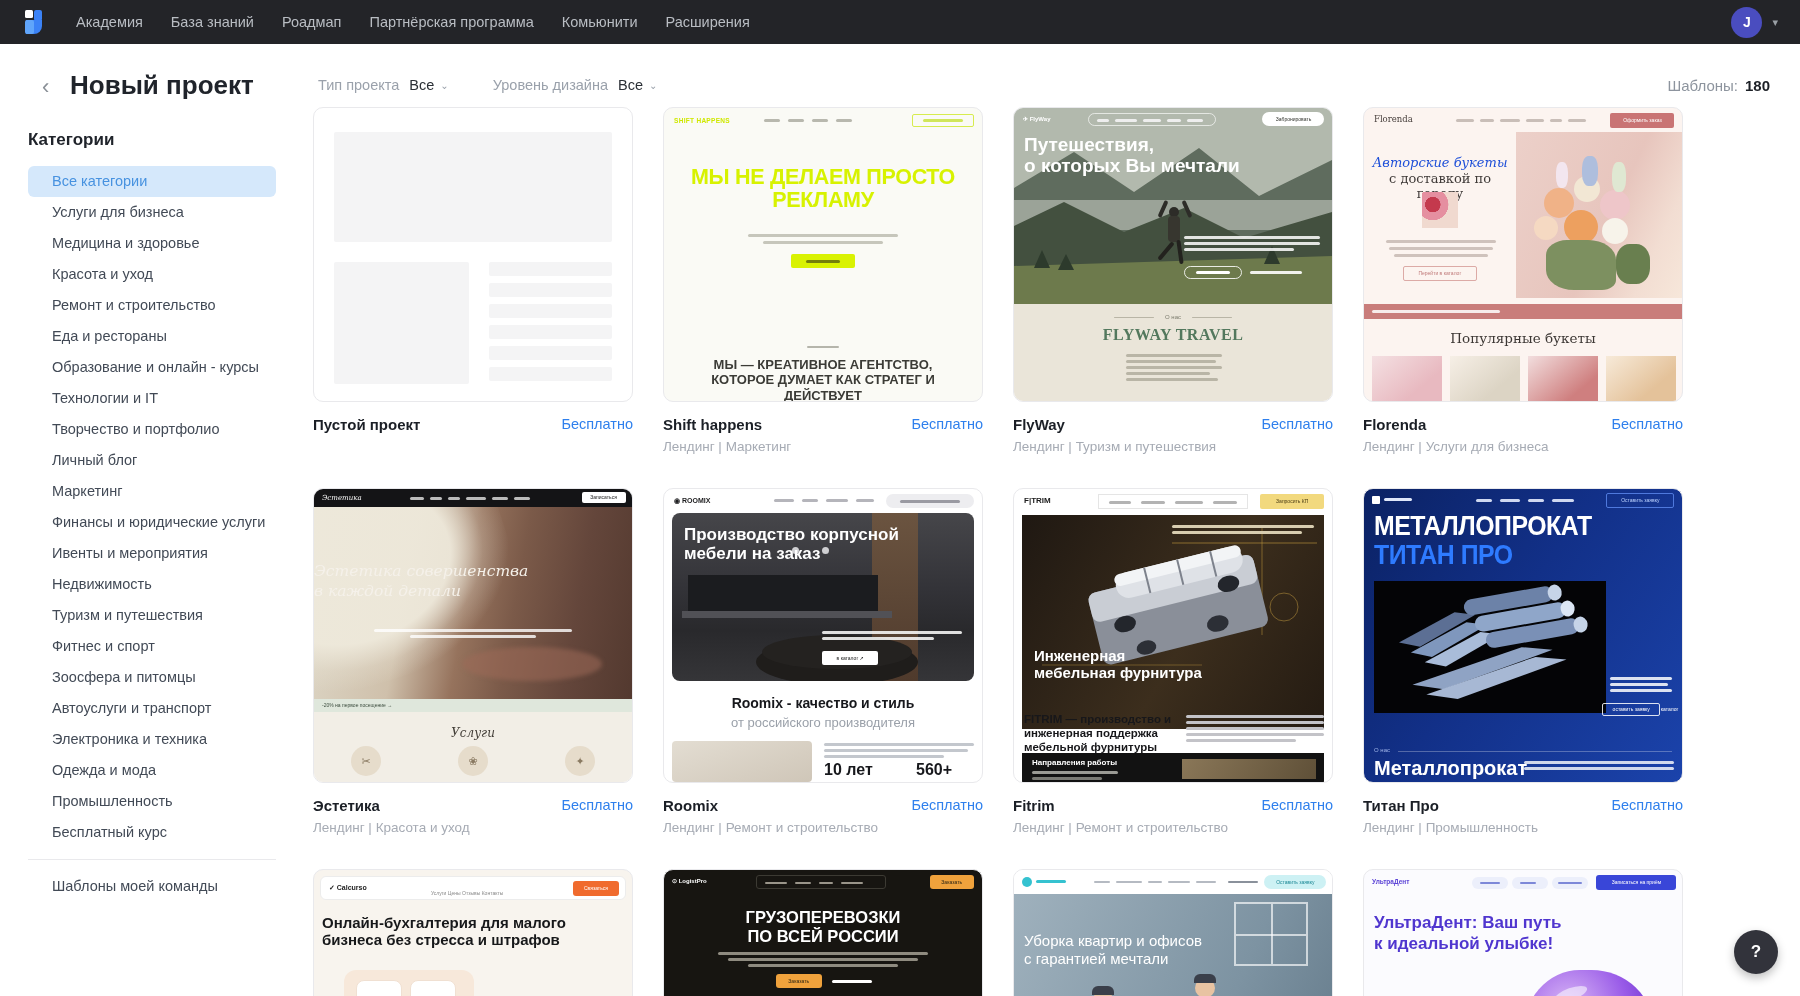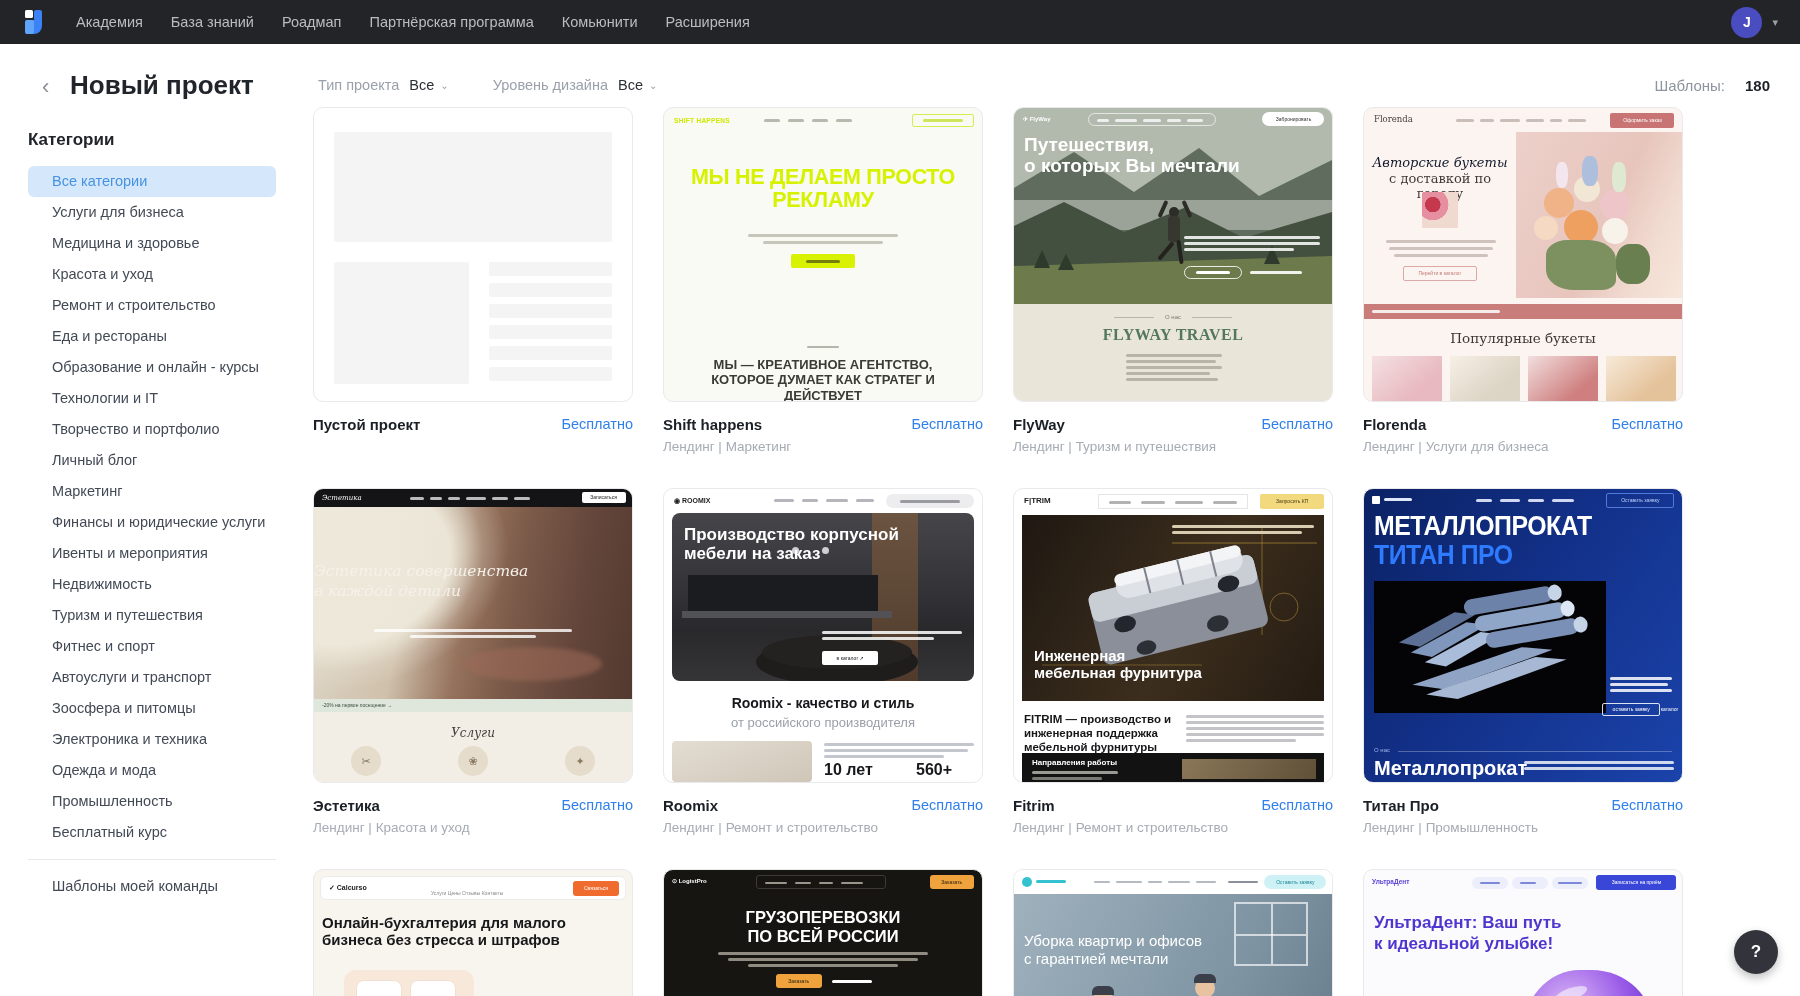--- a/index.html
+++ b/index.html
@@ -30,21 +30,21 @@
   .cat-item.selected { background:#d5e8fb; color:#4792e0; }
   .side-divider { border-top:1px solid #e9e9ec; margin:11px 0; }
 
   
   .filters { position:absolute; left:318px; top:74px; width:1452px; height:22px;
     display:flex; align-items:center; }
   .f-label { color:#9aa1ab; font-size:14.5px; margin-right:10px; }
   .f-value { color:#2b3036; font-size:14.5px; margin-right:6px; cursor:pointer; }
   .f-chev { color:#9aa1ab; font-size:10px; margin-right:44px; cursor:pointer; }
   .count { margin-left:auto; font-size:15px; color:#8d949e; }
-  .count b { color:#1c2026; font-weight:700; margin-left:20px; }
+  .count b { color:#1c2026; font-weight:700; margin-left:7px; }
 
   
   .grid { position:absolute; left:313px; top:107px; width:1370px;
     display:grid; grid-template-columns:repeat(4,320px); column-gap:30px; }
   .card { width:320px; height:381px; }
   .thumb { position:relative; width:320px; height:295px; border:1px solid #e9e9ec;
     border-radius:10px; overflow:hidden; background:#fff; cursor:pointer; }
   .meta { display:flex; justify-content:space-between; margin-top:14px; }
   .m-title { font-size:15px; font-weight:700; color:#1b1f26; }
   .m-sub { font-size:13.5px; color:#a6abb4; margin-top:6px; }
@@ -82,21 +82,21 @@
     font-size:16px; font-weight:700; color:#53785d; letter-spacing:.5px; font-family:"Liberation Serif",serif; }
 
   
   #t4 { background:#fcf4f0; }
   #t4 .fl-logo { position:absolute; left:10px; top:6px; font-family:"DejaVu Serif",serif; font-size:8.5px; color:#463e3b; }
   #t4 .fl-cta { right:8px; top:5px; width:64px; height:15px; background:#c97474; border-radius:2px; color:#fff; }
   #t4 .photo { position:absolute; left:152px; top:24px; width:166px; height:166px;
     background:linear-gradient(115deg,#ecd0c9 0%,#e7c5bd 55%,#f2ddd2 80%,#f7e7da 100%); overflow:hidden; }
   #t4 .flw { position:absolute; border-radius:50%; }
   #t4 .fl-h1 { position:absolute; left:0; top:47px; width:152px; text-align:center;
-    font-family:"DejaVu Serif",serif; font-style:italic; font-size:13px; color:#0f172a; }
+    font-family:"DejaVu Serif",serif; font-style:italic; font-size:13px; color:#1d4ed8; }
   #t4 .fl-h2 { position:absolute; left:0; top:63px; width:152px; text-align:center;
     font-family:"DejaVu Serif",serif; font-size:13px; color:#3f3a38; }
   #t4 .mini { position:absolute; left:58px; top:84px; width:36px; height:36px;
     background:radial-gradient(circle at 30% 35%,#c4394d 0 22%,#e58fa0 23% 45%,#f0d9cf 46% 100%); }
   #t4 .fl-cta2 { left:39px; top:158px; width:74px; height:15px; border:1px solid #dcaaa6; border-radius:2px; color:#c07a7a; }
   #t4 .banner { position:absolute; left:0; top:196px; width:318px; height:15px; background:#c97d7b; }
   #t4 .fl-sec { position:absolute; left:0; top:222px; width:100%; text-align:center;
     font-family:"DejaVu Serif",serif; font-size:13.5px; color:#3c3734; }
   #t4 .tile { position:absolute; top:248px; width:70px; height:45px; }
 
@@ -135,21 +135,21 @@
   #t6 .r-s1 { position:absolute; left:0; top:206px; width:100%; text-align:center; font-size:14px; font-weight:700; color:#17181c; }
   #t6 .r-s2 { position:absolute; left:0; top:226px; width:100%; text-align:center; font-size:13px; color:#9aa0a9; }
   #t6 .r-photo { position:absolute; left:8px; top:252px; width:140px; height:41px;
     background:linear-gradient(160deg,#e3ddd2,#cfc6b8); border-radius:4px; }
   #t6 .stat { position:absolute; top:272px; font-size:16px; font-weight:800; color:#17181c; }
 
   
   #t7 .f-logo { position:absolute; left:10px; top:7px; font-size:8px; font-weight:800; color:#1b1b1b; }
   #t7 .f-nav { position:absolute; left:84px; top:5px; width:150px; height:15px; border:1px solid #e5e5e5; background:#fff; }
   #t7 .f-btn { right:8px; top:5px; width:64px; height:15px; background:#f2d97e; border-radius:2px; color:#4a3c14; }
-  #t7 .hero { position:absolute; left:8px; top:26px; width:302px; height:186px; overflow:hidden;
+  #t7 .hero { position:absolute; left:8px; top:26px; width:302px; height:214px; overflow:hidden;
     background:linear-gradient(120deg,#1f1812,#3c2e1d 55%,#241b12); }
   #t7 .f-h { position:absolute; left:12px; top:132px; color:#fff; font-size:15px; font-weight:800; line-height:1.15; }
   #t7 .about { position:absolute; left:10px; top:224px; width:152px; font-size:11.5px; font-weight:700; color:#17171a; line-height:1.2; }
   #t7 .blacksec { position:absolute; left:8px; top:264px; width:302px; height:29px; background:#121212; }
   #t7 .bs-title { position:absolute; left:10px; top:5px; color:#fff; font-size:8px; font-weight:700; }
   #t7 .bs-photo { position:absolute; right:8px; top:6px; width:134px; height:20px;
     background:linear-gradient(120deg,#8a7758,#5f5038); }
 
   
   #t8 { background:linear-gradient(125deg,#0b2264 0%,#123088 45%,#1b43ab 100%); }
@@ -251,22 +251,22 @@
   <div class="cat-item">Образование и онлайн - курсы</div>
   <div class="cat-item">Технологии и IT</div>
   <div class="cat-item">Творчество и портфолио</div>
   <div class="cat-item">Личный блог</div>
   <div class="cat-item">Маркетинг</div>
   <div class="cat-item">Финансы и юридические услуги</div>
   <div class="cat-item">Ивенты и мероприятия</div>
   <div class="cat-item">Недвижимость</div>
   <div class="cat-item">Туризм и путешествия</div>
   <div class="cat-item">Фитнес и спорт</div>
+  <div class="cat-item">Зоосфера и питомцы</div>
   <div class="cat-item">Автоуслуги и транспорт</div>
-  <div class="cat-item">Зоосфера и питомцы</div>
   <div class="cat-item">Электроника и техника</div>
   <div class="cat-item">Одежда и мода</div>
   <div class="cat-item">Промышленность</div>
   <div class="cat-item">Бесплатный курс</div>
   <div class="side-divider"></div>
   <div class="cat-item">Шаблоны моей команды</div>
 </div>
 
 <div class="filters">
   <span class="f-label">Тип проекта</span>

